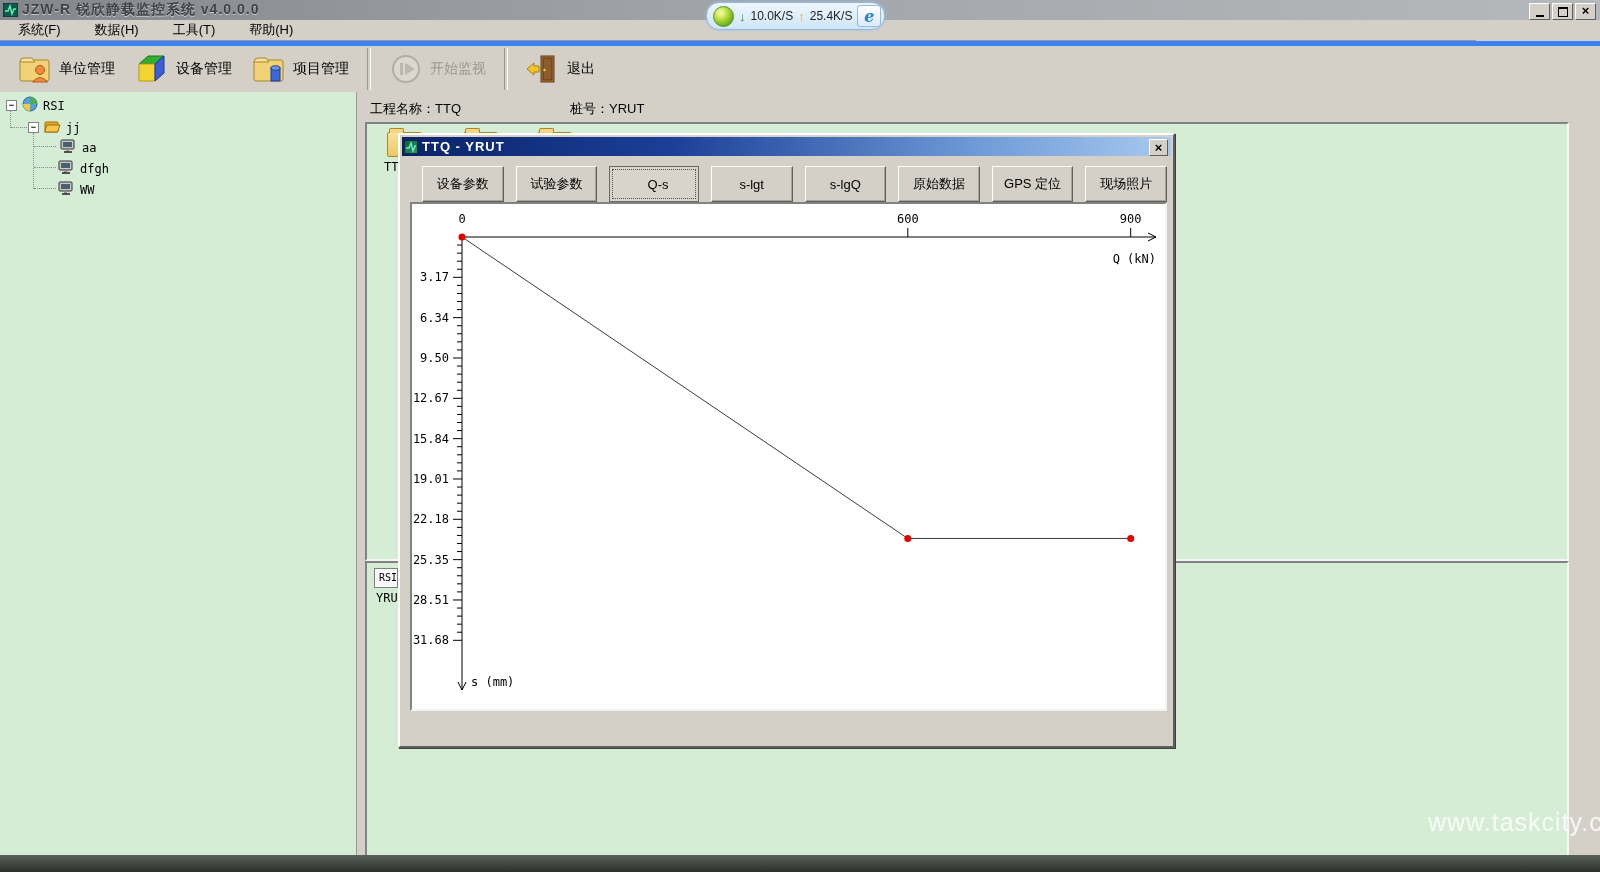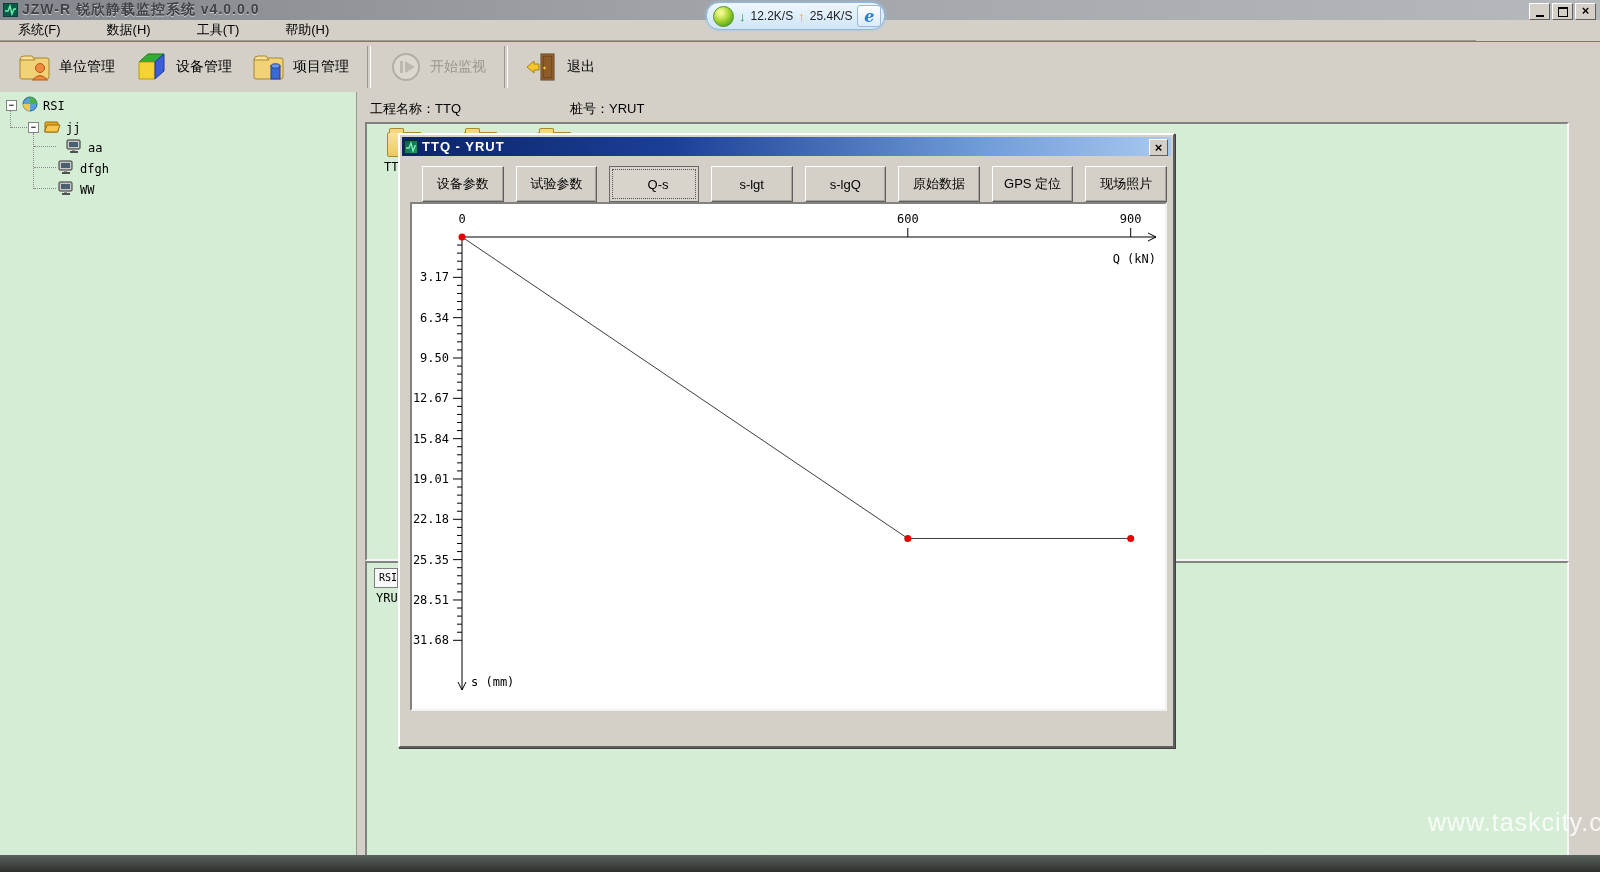--- a/index.html
+++ b/index.html
@@ -31,26 +31,26 @@
   .net-arrow{font-weight:bold;font-size:13px;}
   .net-down{color:#1ba11b;}
   .net-up{color:#e8a21a;}
   .net-val{font-size:12px;color:#222;}
   .ie-btn{width:22px;height:20px;display:flex;align-items:center;justify-content:center;border-radius:3px;
     background:linear-gradient(#fdfefe,#dcebf7);border:1px solid #9bb8d4;}
   .ie-e{font-family:"DejaVu Serif","Liberation Serif",serif;font-style:italic;font-weight:bold;font-size:16px;color:#2a7fd4;}
 
   
   #menubar{position:absolute;left:0;top:20px;width:1476px;height:21px;background:#d4d0c8;
-    display:flex;align-items:center;gap:38px;padding-left:14px;box-sizing:border-box;border-bottom:1px solid #9c9a94;}
+    display:flex;align-items:center;gap:26px;padding-left:14px;box-sizing:border-box;border-bottom:1px solid #9c9a94;}
   .menu-item{font-size:13px;padding:1px 4px;}
 
   
   #toolbar{position:absolute;left:0;top:41px;width:1600px;height:51px;background:#d4d0c8;
-    border-top:1px solid #3b82f6;display:flex;align-items:center;padding-left:8px;box-sizing:border-box;}
+    border-top:5px solid #3b82f6;display:flex;align-items:center;padding-left:8px;box-sizing:border-box;}
   .tool-btn{display:flex;align-items:center;gap:7px;padding:5px 10px;font-size:14px;}
   .tool-btn .ticon{width:34px;height:32px;}
   .tool-sep{width:2px;height:42px;margin:0 8px;border-left:1px solid #9a9890;border-right:1px solid #ffffff;}
   .tool-btn.disabled{color:#9a968c;}
 
   
   #tree-panel{position:absolute;left:0;top:92px;width:356px;height:763px;background:#d5edd5;border-right:1px solid #9c9a94;}
   #content{position:absolute;left:357px;top:92px;width:1243px;height:763px;background:#d4d0c8;}
   #desktop-strip{position:absolute;left:0;top:855px;width:1600px;height:17px;
     background:linear-gradient(#5a615a,#2c302c);}
@@ -136,21 +136,21 @@
         </span>
       <span class="win-btn raised">
           <span class="glyph-x">×</span>
         </span>
     </span>
   </div>
 
   <div id="net-widget">
     <span class="net-logo"></span>
     <span class="net-arrow net-down">↓</span>
-    <span class="net-val">12.2K/S</span>
+    <span class="net-val">10.0K/S</span>
     <span class="net-arrow net-up">↑</span>
     <span class="net-val">25.4K/S</span>
     <span class="ie-btn">
         <span class="ie-e">e</span>
       </span>
   </div>
 
   <div id="menubar">
     <span class="menu-item">系统(F)</span>
     <span class="menu-item">数据(H)</span>
@@ -241,21 +241,21 @@
       <span class="expand-box">−</span>
       <span>
         <svg width="17" height="14">
           <rect x="1" y="3" width="13" height="10" rx="1" fill="#e8a820" stroke="#9a6c10"></rect>
           <path d="M3 6 h13 l-2.5 7 h-13 z" fill="#f8c84c" stroke="#9a6c10"></path>
         </svg>
       </span>
       <span class="tree-label">jj</span>
     </div>
 
-    <div class="tree-row" style="left:66px;top:47px;">
+    <div class="tree-row" style="left:60px;top:47px;">
       <span>
         <svg width="17" height="15">
           <rect x="1" y="1" width="13" height="9" rx="1" fill="#c8c8c8" stroke="#303030"></rect>
           <rect x="3" y="3" width="9" height="5" fill="#4a6070"></rect>
           <rect x="6" y="10" width="3" height="2" fill="#909090"></rect>
           <rect x="4" y="12" width="8" height="2" fill="#505050"></rect>
         </svg>
       </span>
       <span class="tree-label">aa</span>
     </div>

